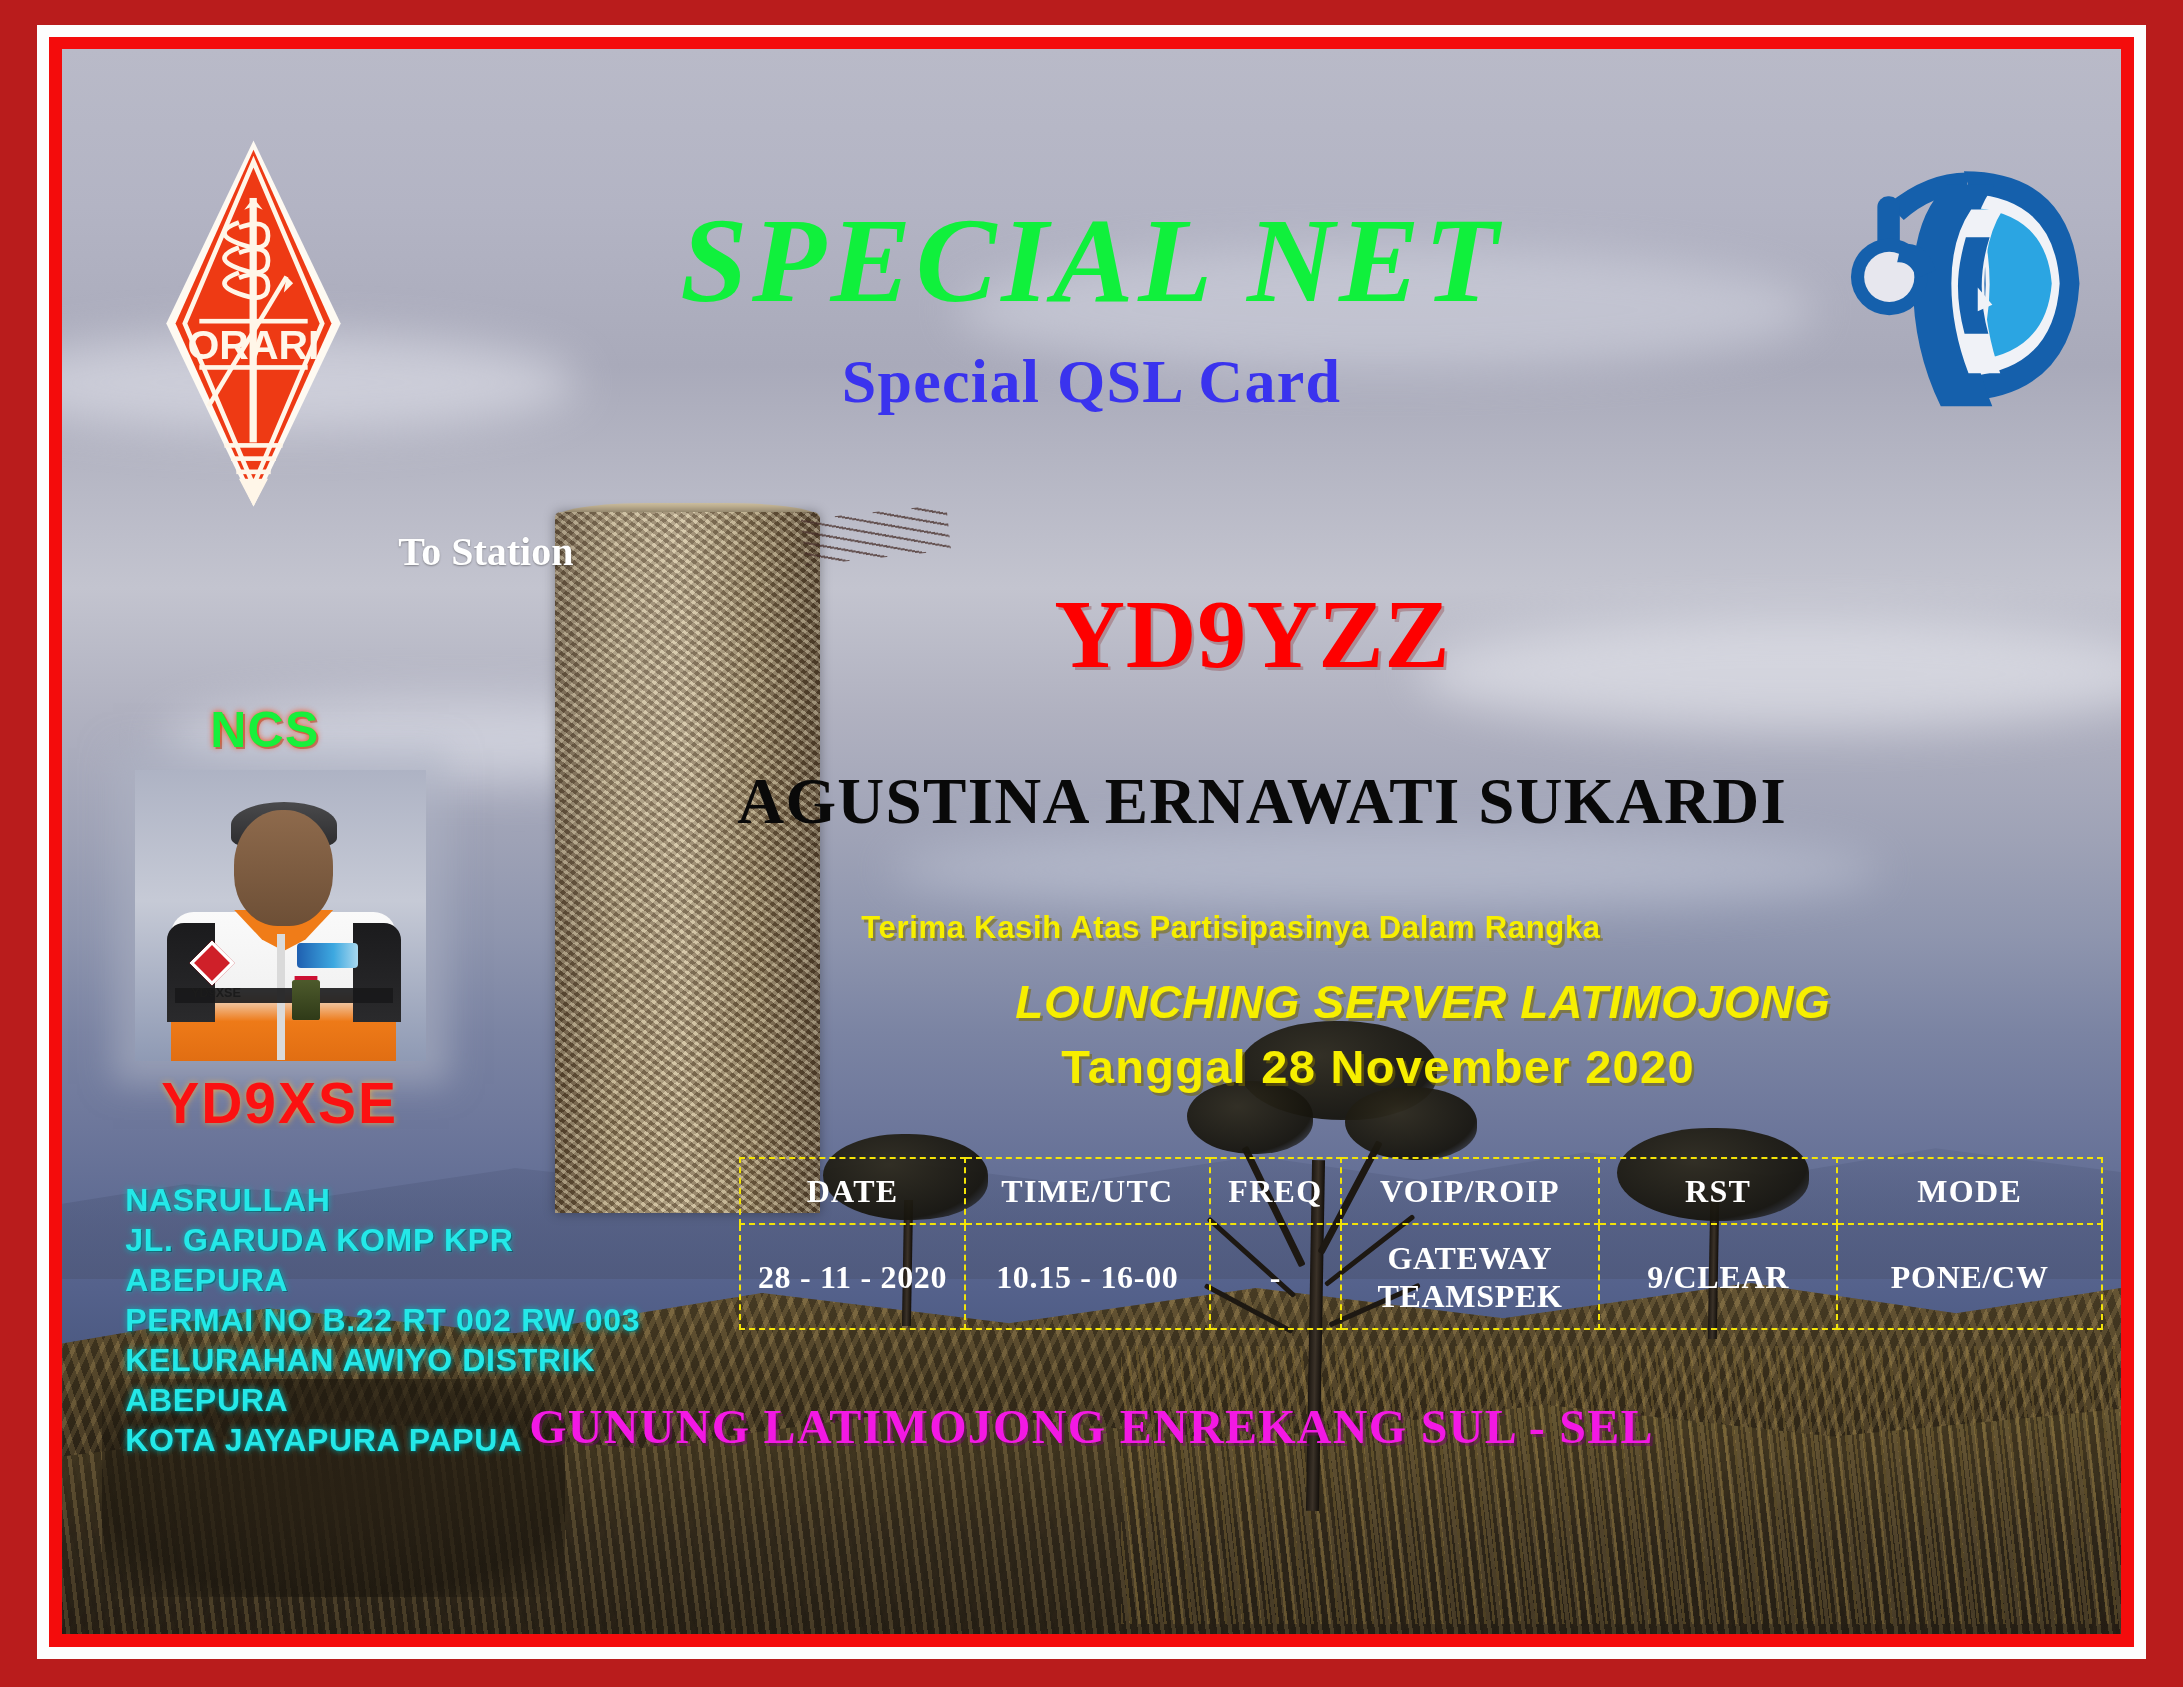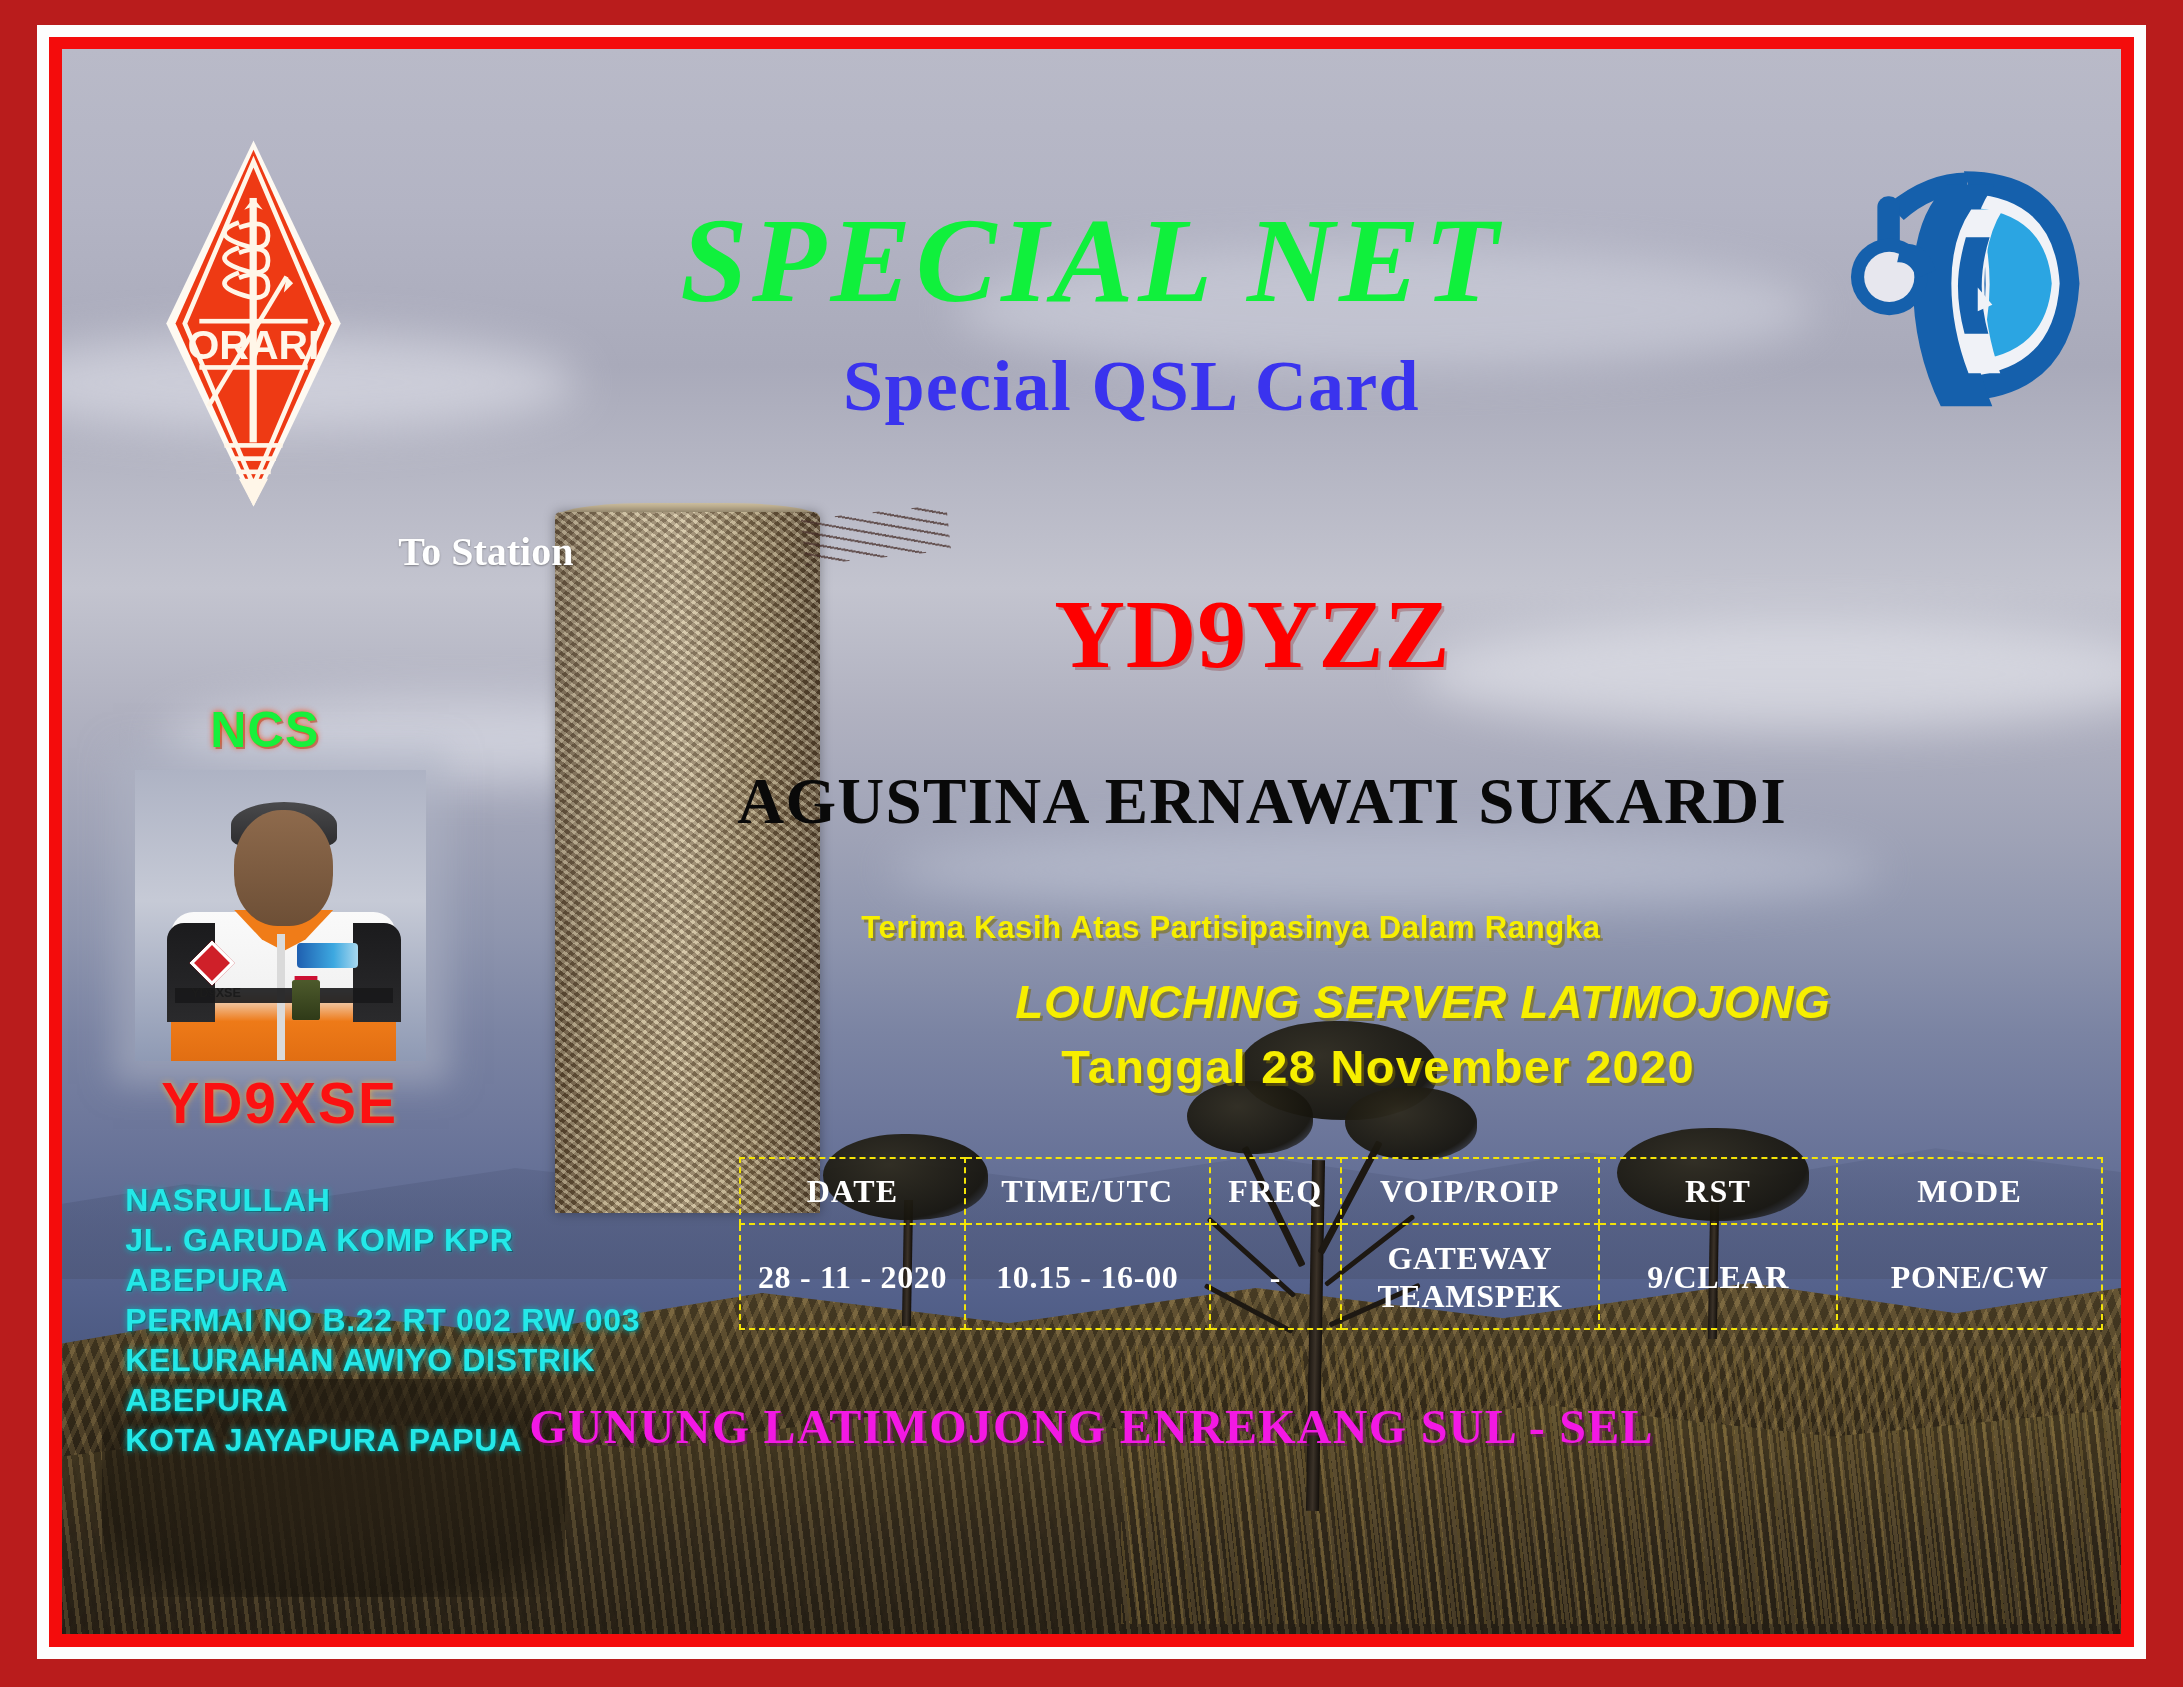--- a/index.html
+++ b/index.html
@@ -71,22 +71,22 @@
      background:radial-gradient(ellipse at 40% 35%, #2e2a1d, #16140d 70%, rgba(0,0,0,0) 100%);opacity:.93;}
   .tree2{position:absolute;left:748px;top:1078px;width:198px;height:198px;}
   .tree3{position:absolute;left:1535px;top:1072px;width:238px;height:218px;}
 
   
   .t{position:absolute;white-space:nowrap;}
 
   .title-net{left:50%;transform:translateX(-50%);top:151px;font-size:121px;line-height:1;
      font-weight:bold;font-style:italic;color:#10f03c;letter-spacing:4.6px;
      font-family:"Liberation Serif",serif;}
-  .title-qsl{left:50%;transform:translateX(-50%);top:301px;font-size:72px;line-height:1;
-     font-weight:bold;color:#3a33ee;letter-spacing:1.3px;font-family:"Liberation Serif",serif;margin-left:40px;}
+  .title-qsl{left:50%;transform:translateX(-50%);top:301px;font-size:62px;line-height:1;
+     font-weight:bold;color:#3a33ee;letter-spacing:1.3px;font-family:"Liberation Serif",serif;}
   .to-station{left:336px;top:479px;font-size:40px;font-weight:bold;color:#ffffff;
      font-family:"Liberation Serif",serif;text-shadow:0 1.3px 2px rgba(0,0,0,.35);}
   .callsign{left:992px;top:529px;font-size:98px;font-weight:bold;color:#fe0000;
      font-family:"Liberation Serif",serif;letter-spacing:0.7px;
      text-shadow:2.6px 2.6px 0 rgba(120,0,0,.25);}
   .dx-name{left:675px;top:715px;font-size:65px;font-weight:bold;color:#090909;
      font-family:"Liberation Serif",serif;letter-spacing:1.3px;}
 
   .thanks{left:799px;top:861px;font-size:31px;font-weight:bold;color:#f7ef00;
      font-family:"Liberation Sans",sans-serif;letter-spacing:0.7px;

